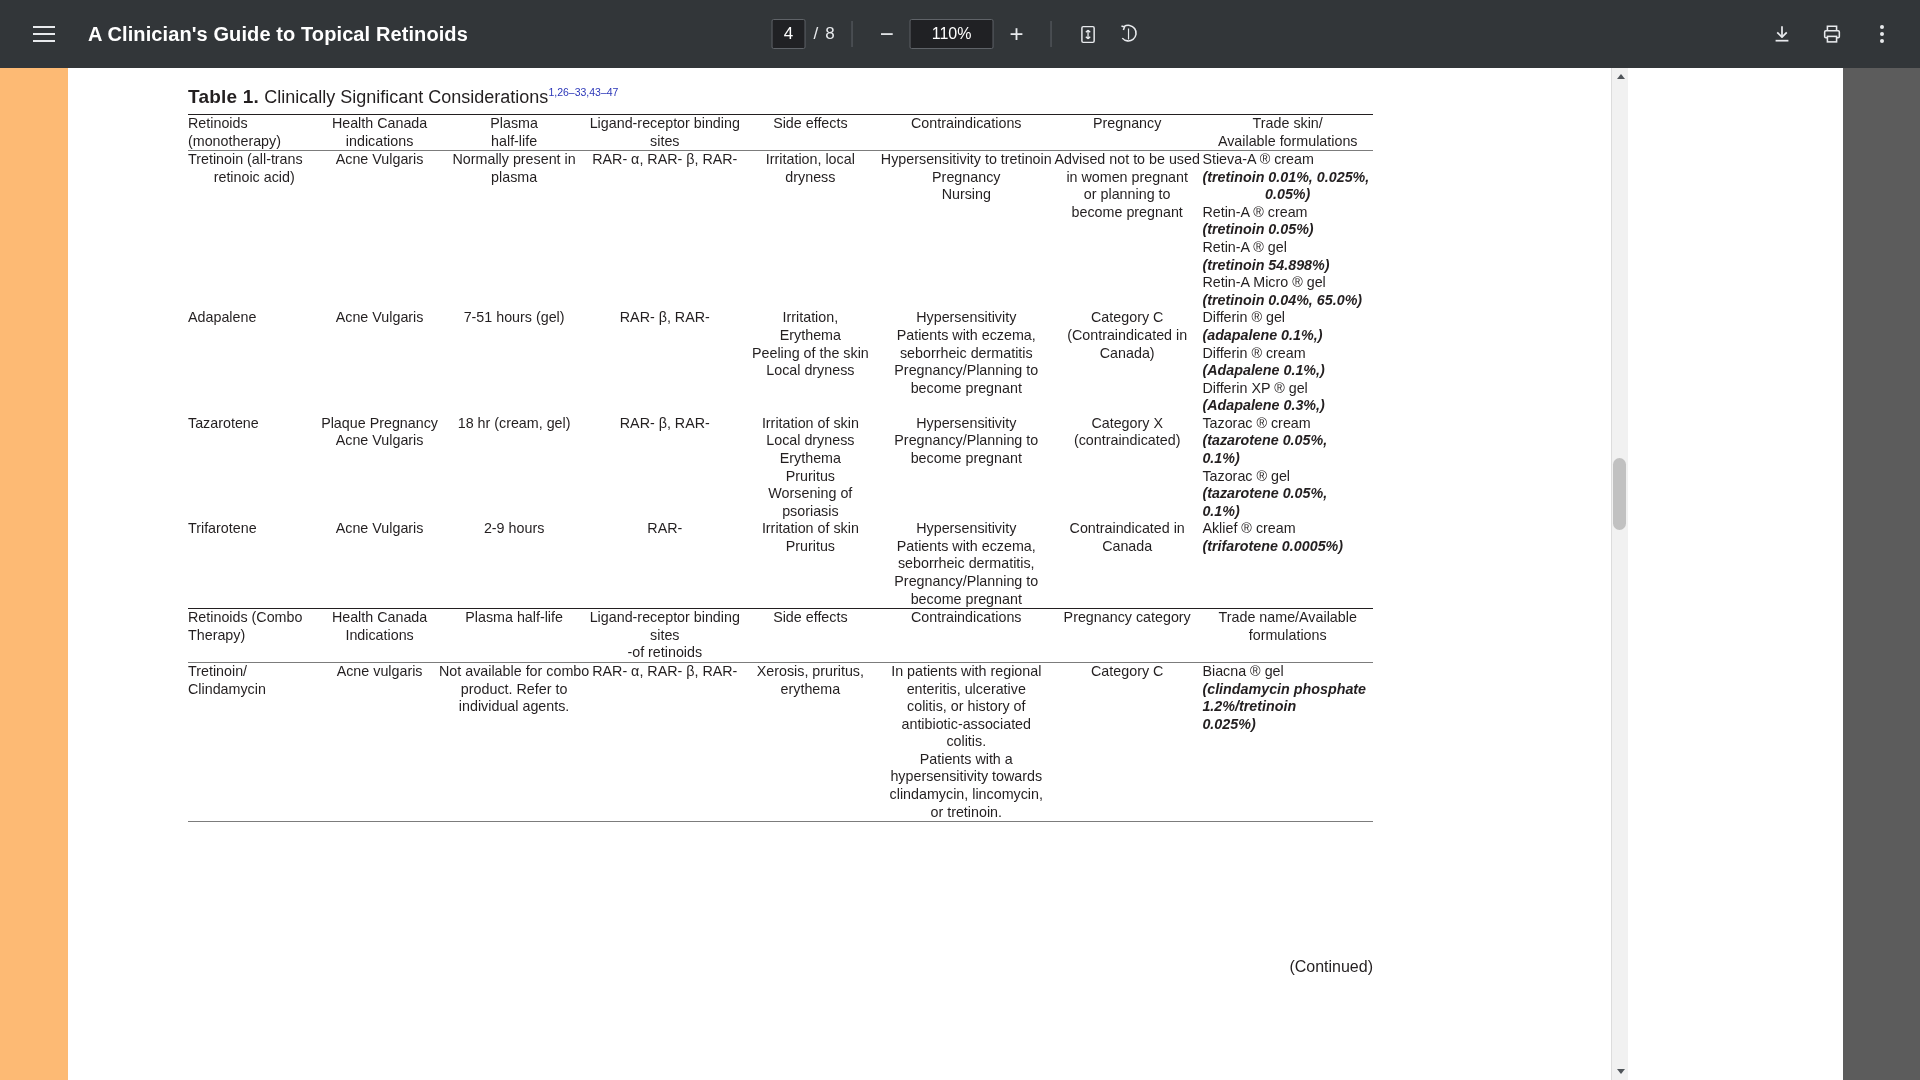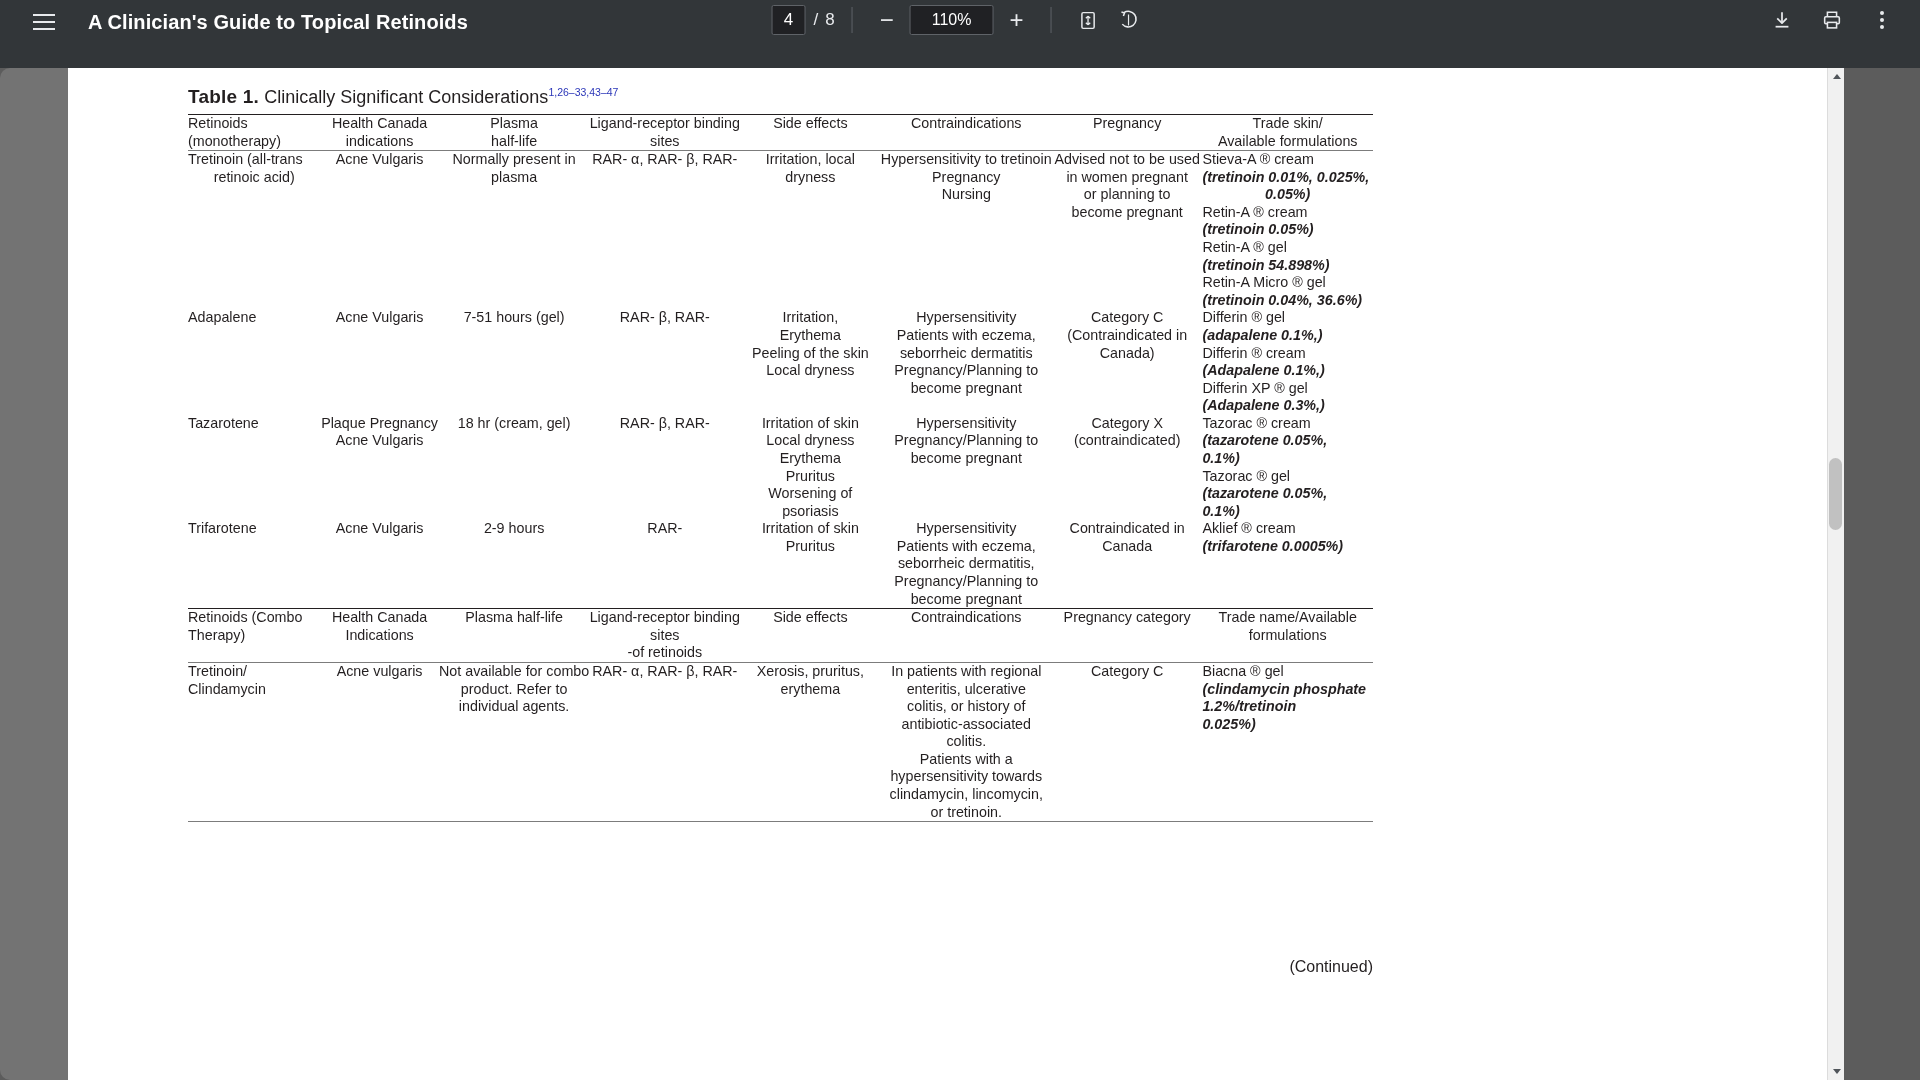--- a/index.html
+++ b/index.html
@@ -9,21 +9,21 @@
     overflow: hidden;
     font-family: "Liberation Sans", sans-serif;
   }
   body { background: #5c5c5c; }
 
   
   .toolbar {
     position: absolute; top: 0; left: 0;
     width: 1920px; height: 68px;
     background: #323639;
-    display: flex; align-items: flex-start;
+    display: flex; align-items: center;
     color: #e8eaed;
     z-index: 10;
   }
   .tb-left { display: flex; align-items: center; padding-left: 22px; }
   .hamburger {
     width: 44px; height: 44px;
     display: flex; flex-direction: column; justify-content: center;
     align-items: center; gap: 5px; cursor: pointer;
     border-radius: 50%;
   }
@@ -75,23 +75,22 @@
   .tb-right {
     position: absolute; right: 18px;
     display: flex; align-items: center; gap: 10px;
   }
   .kebab { display: flex; flex-direction: column; gap: 3px; align-items: center; }
   .kebab i { width: 4px; height: 4px; background: #e8eaed; border-radius: 50%; display: block; }
 
   
   .viewer {
     position: absolute; top: 68px; left: 0;
-    width: 1844px; height: 1012px;
-    background: #737373;
-    border-radius: 10px;
+    width: 1628px; height: 1012px;
+    background: #fdba74;
   }
   .page {
     position: absolute; top: 0; left: 68px;
     width: 1775px; height: 1012px;
     background: #ffffff;
   }
   
   .scrollbar-track {
     position: absolute; right: 0; top: 0;
     width: 17px; height: 1012px;
@@ -332,21 +331,21 @@
             </td>
             <td class="c-trade">
               <span class="left-hang"><span>Stieva-A ® </span><span class="em">cream</span></span>
               <span class="left-hang form">(tretinoin 0.01%, 0.025%,</span>
               <span class="hang form">0.05%)</span>
               <span class="left-hang"><span>Retin-A ® </span><span class="em">cream</span></span>
               <span class="left-hang form">(tretinoin 0.05%)</span>
               <span class="left-hang"><span>Retin-A ® </span><span class="em">gel</span></span>
               <span class="left-hang form">(tretinoin 54.898%)</span>
               <span class="left-hang"><span>Retin-A Micro ® </span><span class="em">gel</span></span>
-              <span class="left-hang form">(tretinoin 0.04%, 36.6%)</span>
+              <span class="left-hang form">(tretinoin 0.04%, 65.0%)</span>
             </td>
           </tr>
 
           <tr>
             <td class="c-name">
               <span class="left-hang">Adapalene</span>
             </td>
             <td class="c-ind">
               <span class="ind">Acne Vulgaris</span>
             </td>

